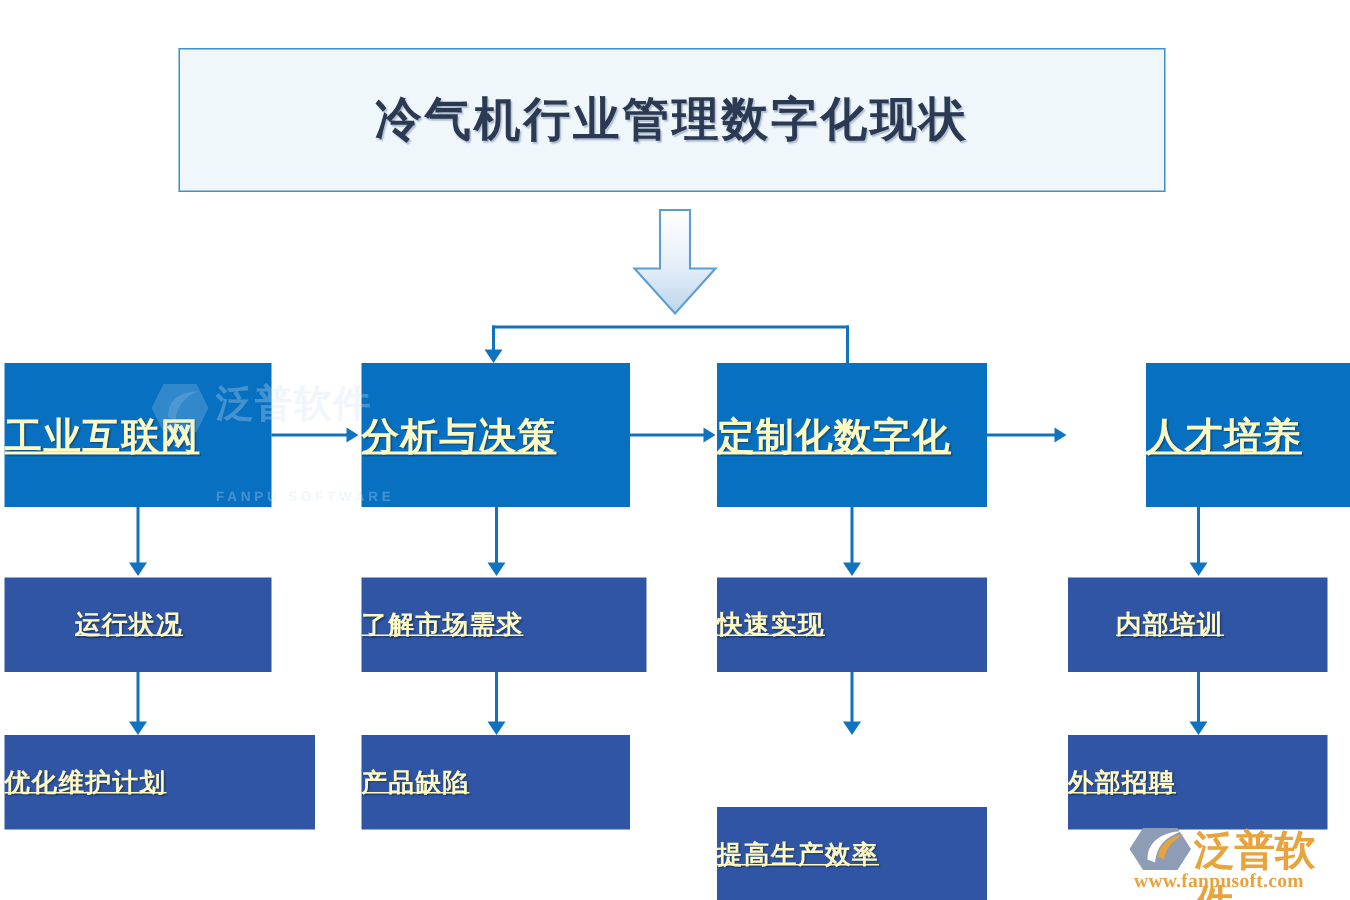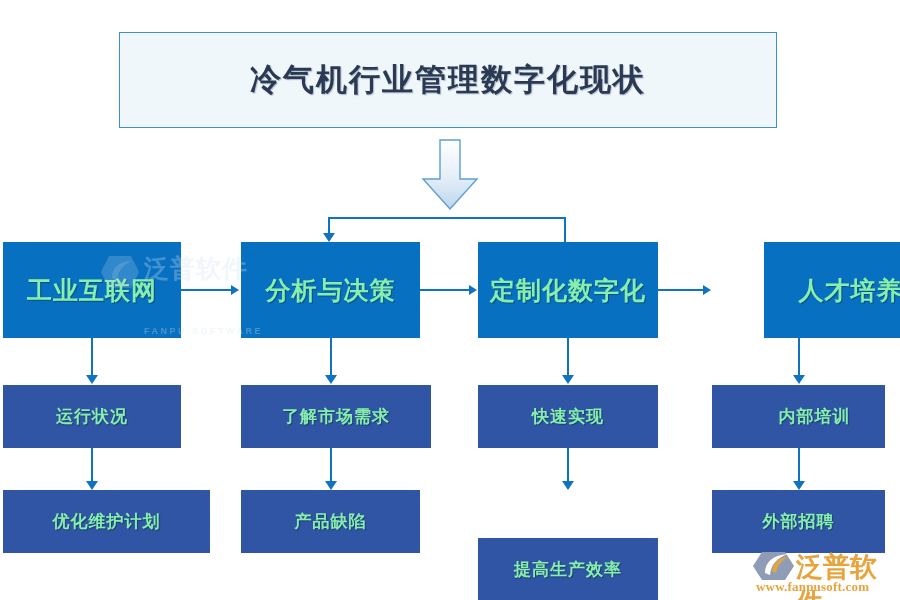--- a/index.html
+++ b/index.html
@@ -40,25 +40,25 @@
     letter-spacing: 2px;
     font-family: "Liberation Serif", "DejaVu Serif", serif;
     text-shadow: 1px 1px 1px rgba(120,140,170,0.55);
   }
   
   .node {
     position: absolute;
     box-sizing: border-box;
     display: flex;
     align-items: center;
-    justify-content: center;
-    color: #86efac;
+    color: #fef9c3;
     text-align: center;
     font-family: "Liberation Serif", "DejaVu Serif", serif;
     text-shadow: 1px 1px 1px rgba(10,30,60,0.45);
+    text-decoration: underline;
   }
   .node.primary {
     background: #0870c0;
     font-size: 25px;
     font-weight: 700;
     letter-spacing: 1px;
     height: 96px;
   }
   .node.secondary {
     background: #2f55a4;
@@ -234,21 +234,21 @@
 
   <div class="vline" style="left:330px; top:338px; height:38px;"></div>
   <div class="arrow-down" style="left:325px; top:375px;"></div>
 
   <div class="vline" style="left:567px; top:338px; height:38px;"></div>
   <div class="arrow-down" style="left:562px; top:375px;"></div>
 
   <div class="vline" style="left:798px; top:338px; height:38px;"></div>
   <div class="arrow-down" style="left:793px; top:375px;"></div>
 
-  <div class="node secondary" style="left:3px; top:385px; width:178px;">
+  <div class="node secondary" style="left:3px; top:385px; width:178px;padding-left:47px;">
     <span>运行状况</span>
   </div>
 
   <div class="node secondary" style="left:241px; top:385px; width:190px;">
     <span>了解市场需求</span>
   </div>
 
   <div class="node secondary" style="left:478px; top:385px; width:180px;">
     <span>快速实现</span>
   </div>

